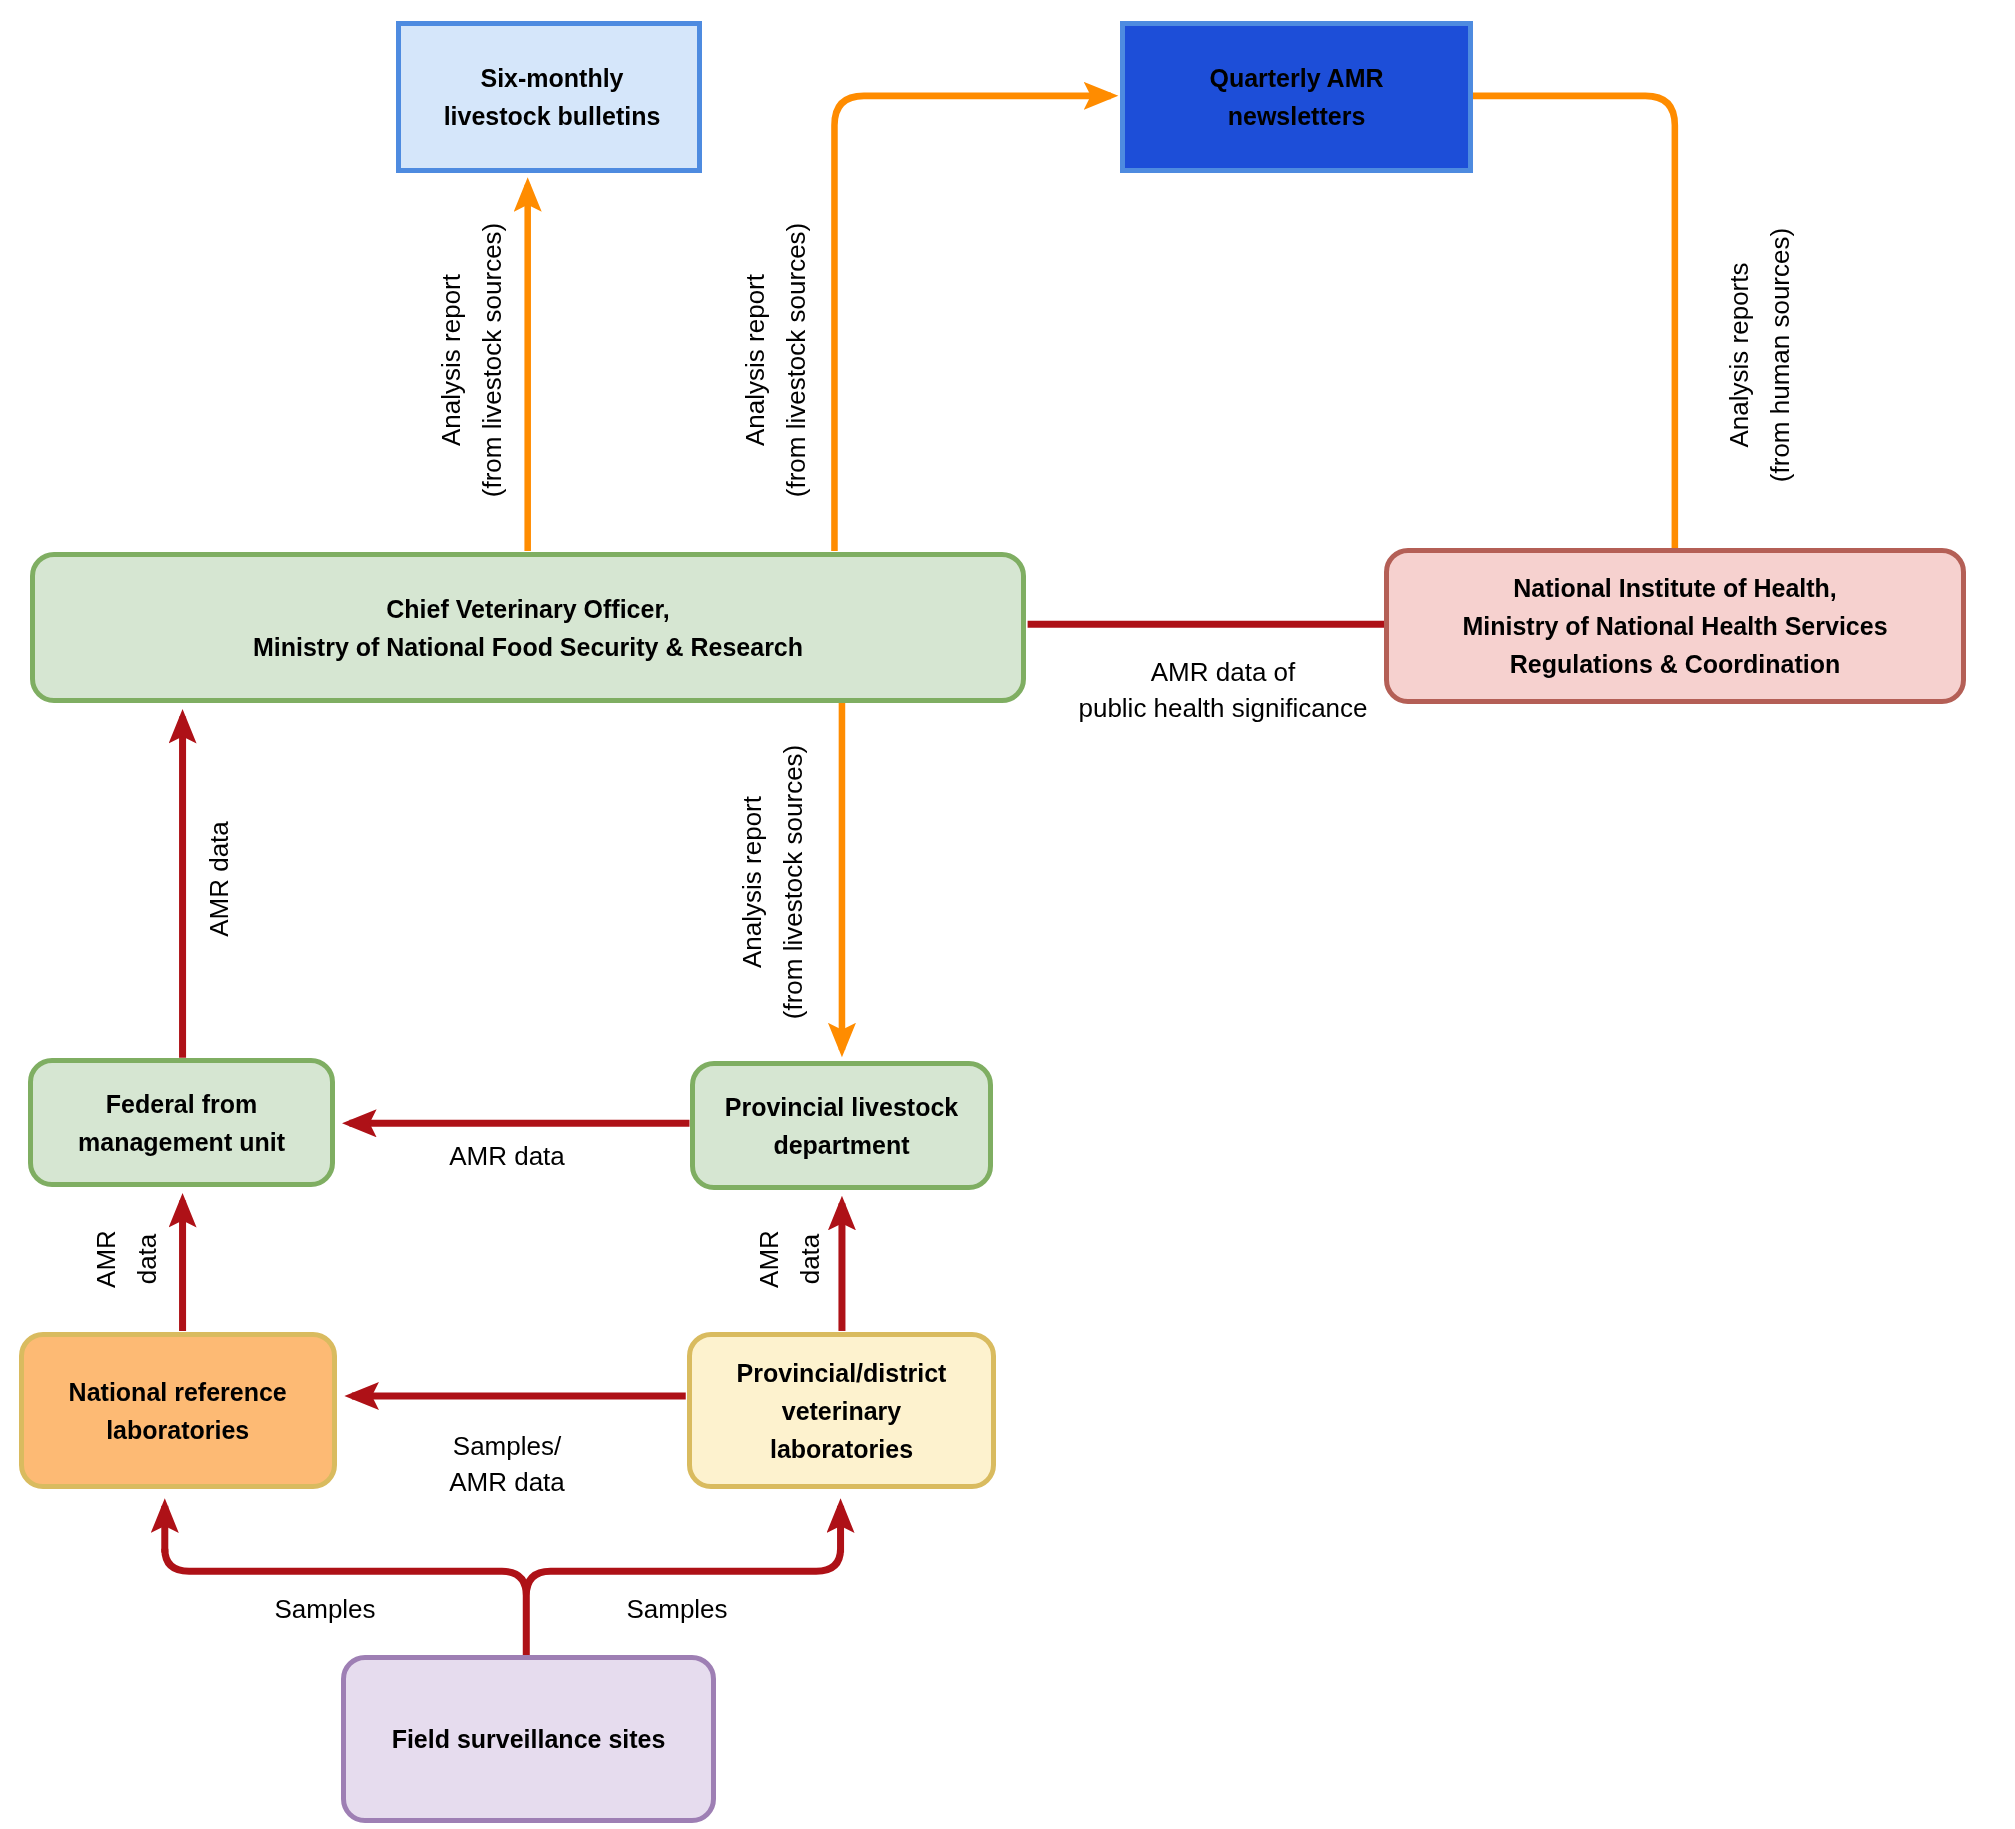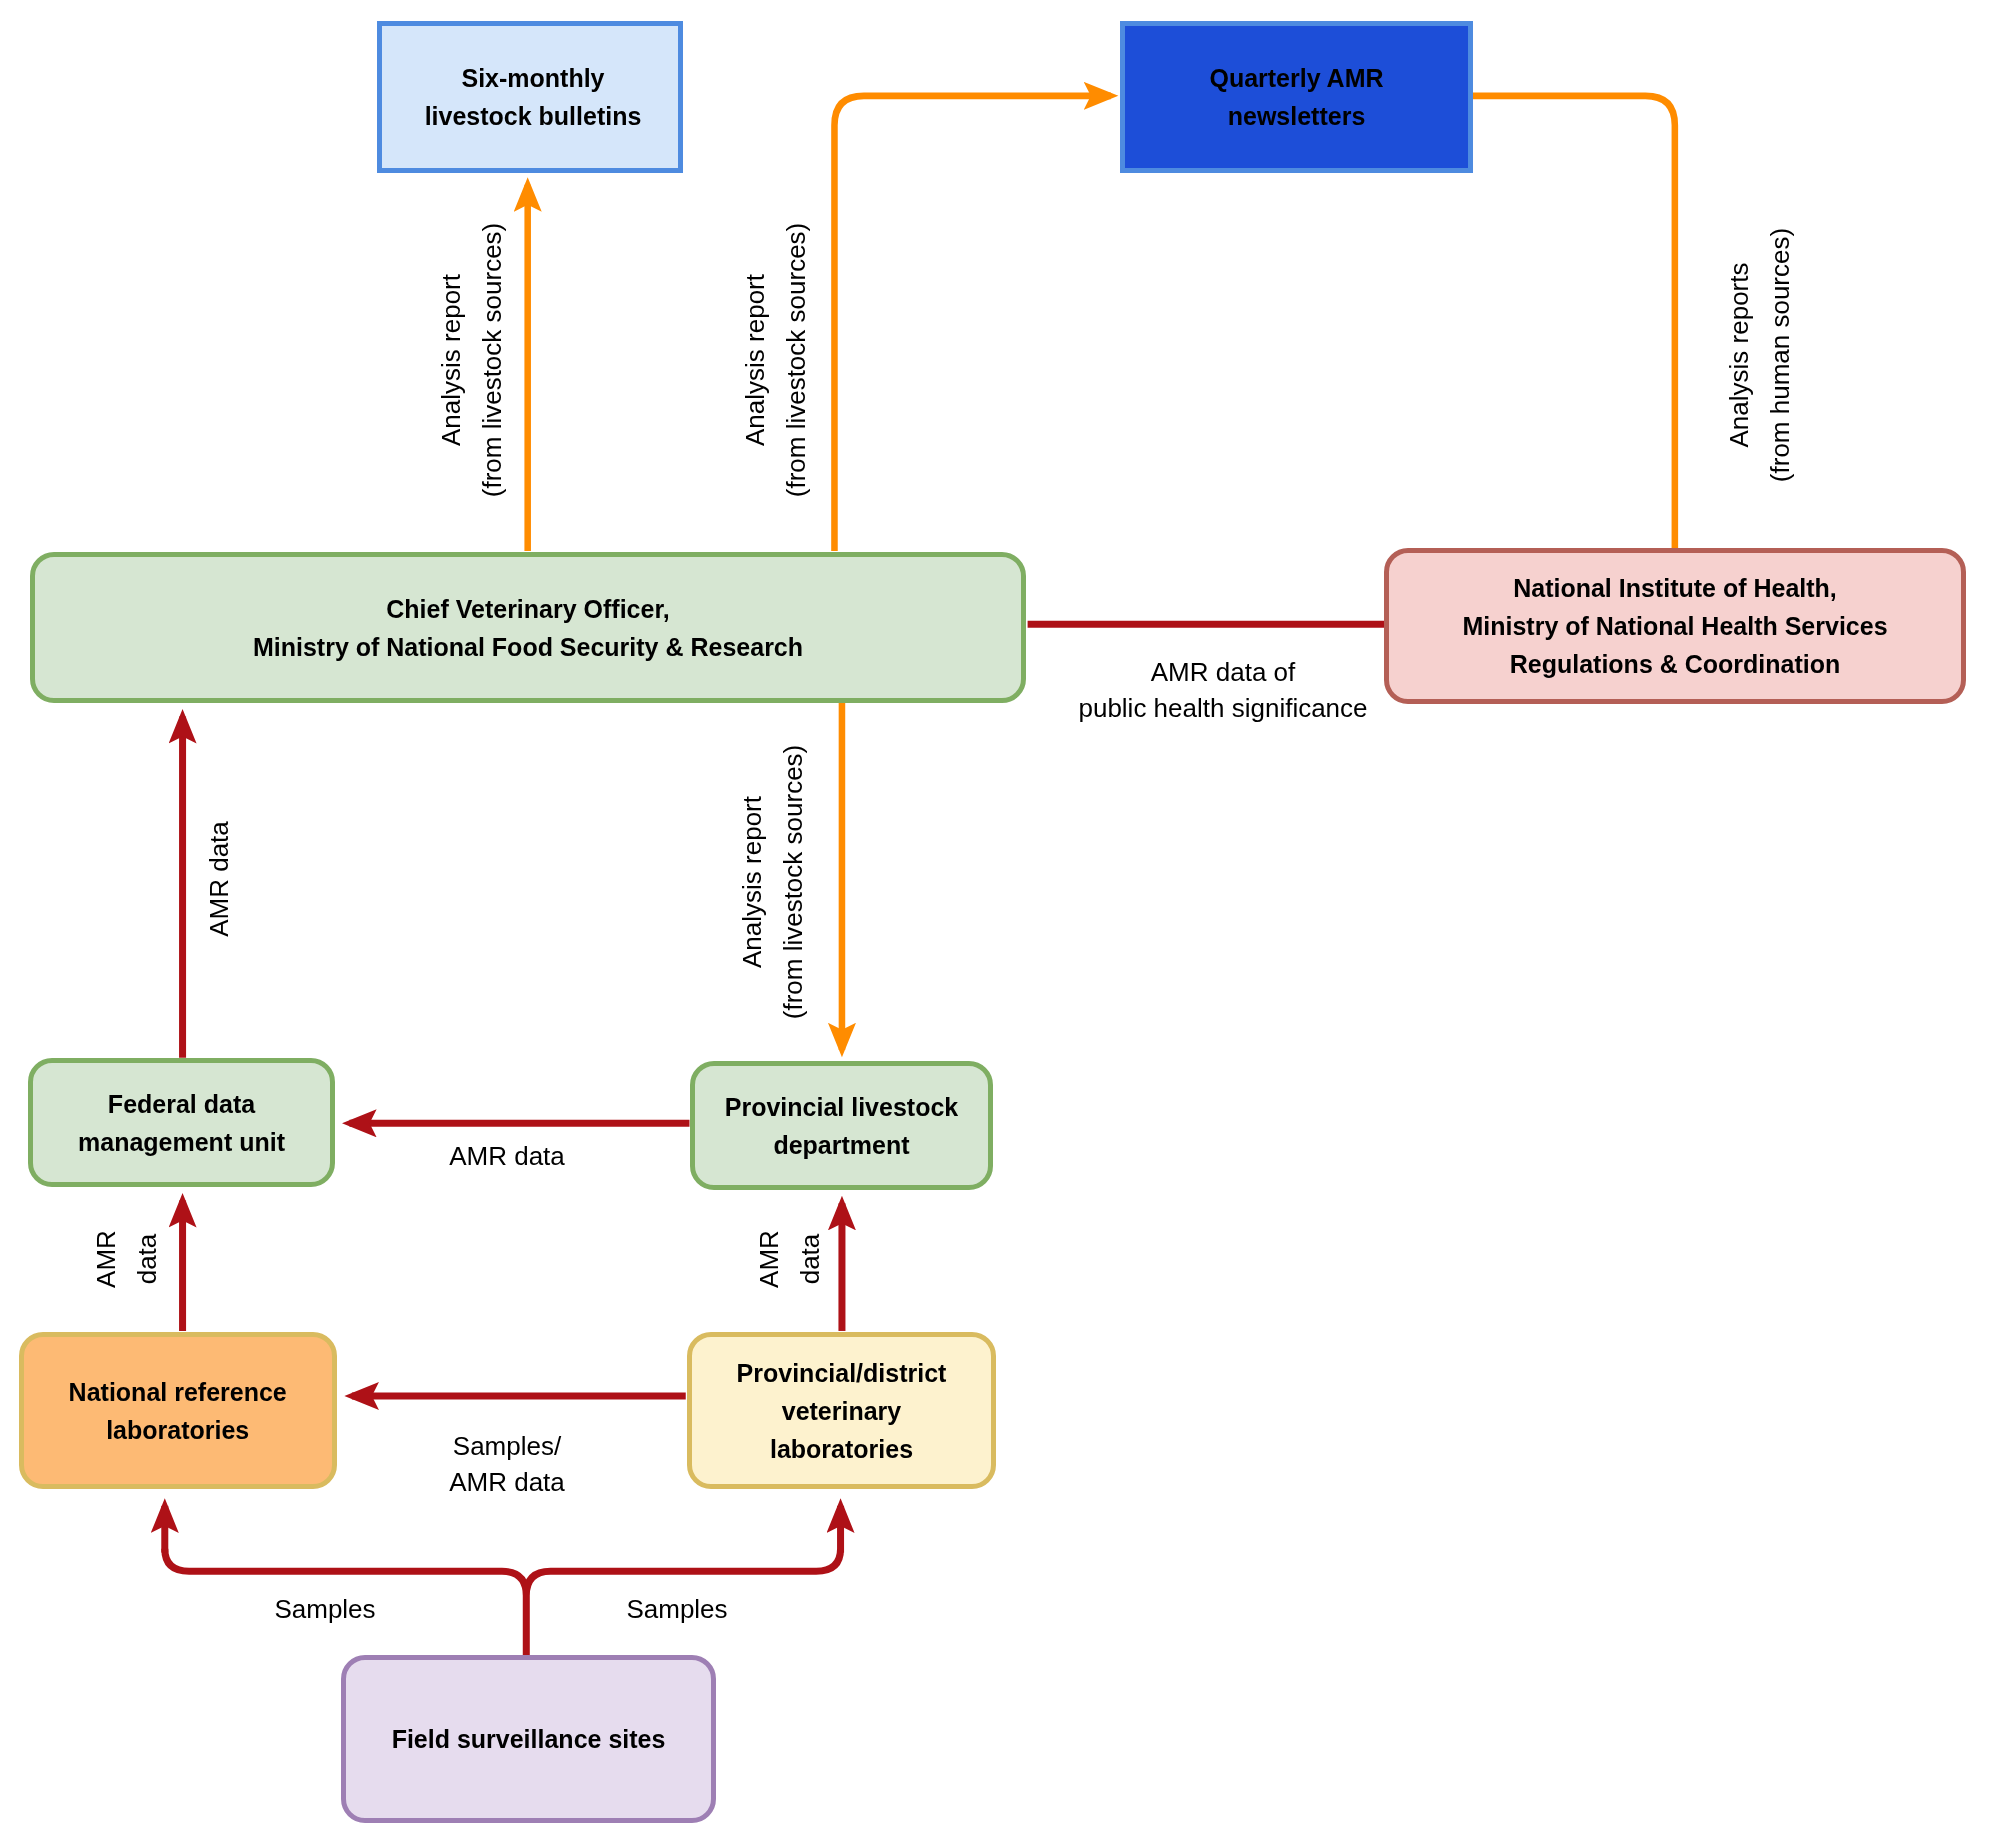--- a/index.html
+++ b/index.html
@@ -68,21 +68,21 @@
     <path class="epath red" d="M1474,2402 L747,2402" marker-end="url(#ah-red)" stroke="#ae1117"></path>
     <path class="epath red" d="M390,2846 L390,2567" marker-end="url(#ah-red)" stroke="#ae1117"></path>
     <path class="epath red" d="M1800,2846 L1800,2573" marker-end="url(#ah-red)" stroke="#ae1117"></path>
     <path class="epath red" d="M1466,2985 L752,2985" marker-end="url(#ah-red)" stroke="#ae1117"></path>
 
     <path class="epath red" d="M352,3312 Q352,3360 404,3360 L1073,3360 Q1125,3360 1125,3412 L1125,3545 M1797,3312 Q1797,3360 1745,3360 L1177,3360 Q1125,3360 1125,3412" stroke="#ae1117"></path>
     <path class="epath red" d="M352,3320 L352,3220" marker-end="url(#ah-red)" stroke="#ae1117"></path>
     <path class="epath red" d="M1797,3320 L1797,3220" marker-end="url(#ah-red)" stroke="#ae1117"></path>
   </svg>
 
-  <div class="node" style="left: 377px; top: 21px; width: 306px; height: 152px; background-color: rgb(213, 230, 250); border-color: rgb(78, 139, 224); padding-left: 6px;">
+  <div class="node" style="left: 396px; top: 21px; width: 306px; height: 152px; background-color: rgb(213, 230, 250); border-color: rgb(78, 139, 224); padding-left: 6px;">
     <div>Six-monthly</div>
     <div>livestock bulletins</div>
   </div>
 
   <div class="node" style="left: 1120px; top: 21px; width: 353px; height: 152px; background-color: #1d4ed8; border-color: rgb(78, 139, 224);">
     <div>Quarterly AMR</div>
     <div>newsletters</div>
   </div>
 
   <div class="node rounded" style="left: 30px; top: 552px; width: 996px; height: 151px; background-color: rgb(214, 230, 210); border-color: rgb(127, 174, 98);">
@@ -90,21 +90,21 @@
     <div>Ministry of National Food Security &amp; Research</div>
   </div>
 
   <div class="node rounded" style="left: 1384px; top: 548px; width: 582px; height: 156px; background-color: rgb(246, 209, 207); border-color: rgb(180, 95, 86);">
     <div>National Institute of Health,</div>
     <div>Ministry of National Health Services</div>
     <div>Regulations &amp; Coordination</div>
   </div>
 
   <div class="node rounded" style="left: 28px; top: 1058px; width: 307px; height: 129px; background-color: rgb(214, 230, 210); border-color: rgb(127, 174, 98);">
-    <div>Federal data</div>
+    <div>Federal from</div>
     <div>management unit</div>
   </div>
 
   <div class="node rounded" style="left: 690px; top: 1061px; width: 303px; height: 129px; background-color: rgb(214, 230, 210); border-color: rgb(127, 174, 98);">
     <div>Provincial livestock</div>
     <div>department</div>
   </div>
 
   <div class="node rounded" style="left: 18.7px; top: 1332px; width: 318px; height: 157px; background-color: #fdba74; border-color: rgb(217, 187, 95);">
     <div>National reference</div>

